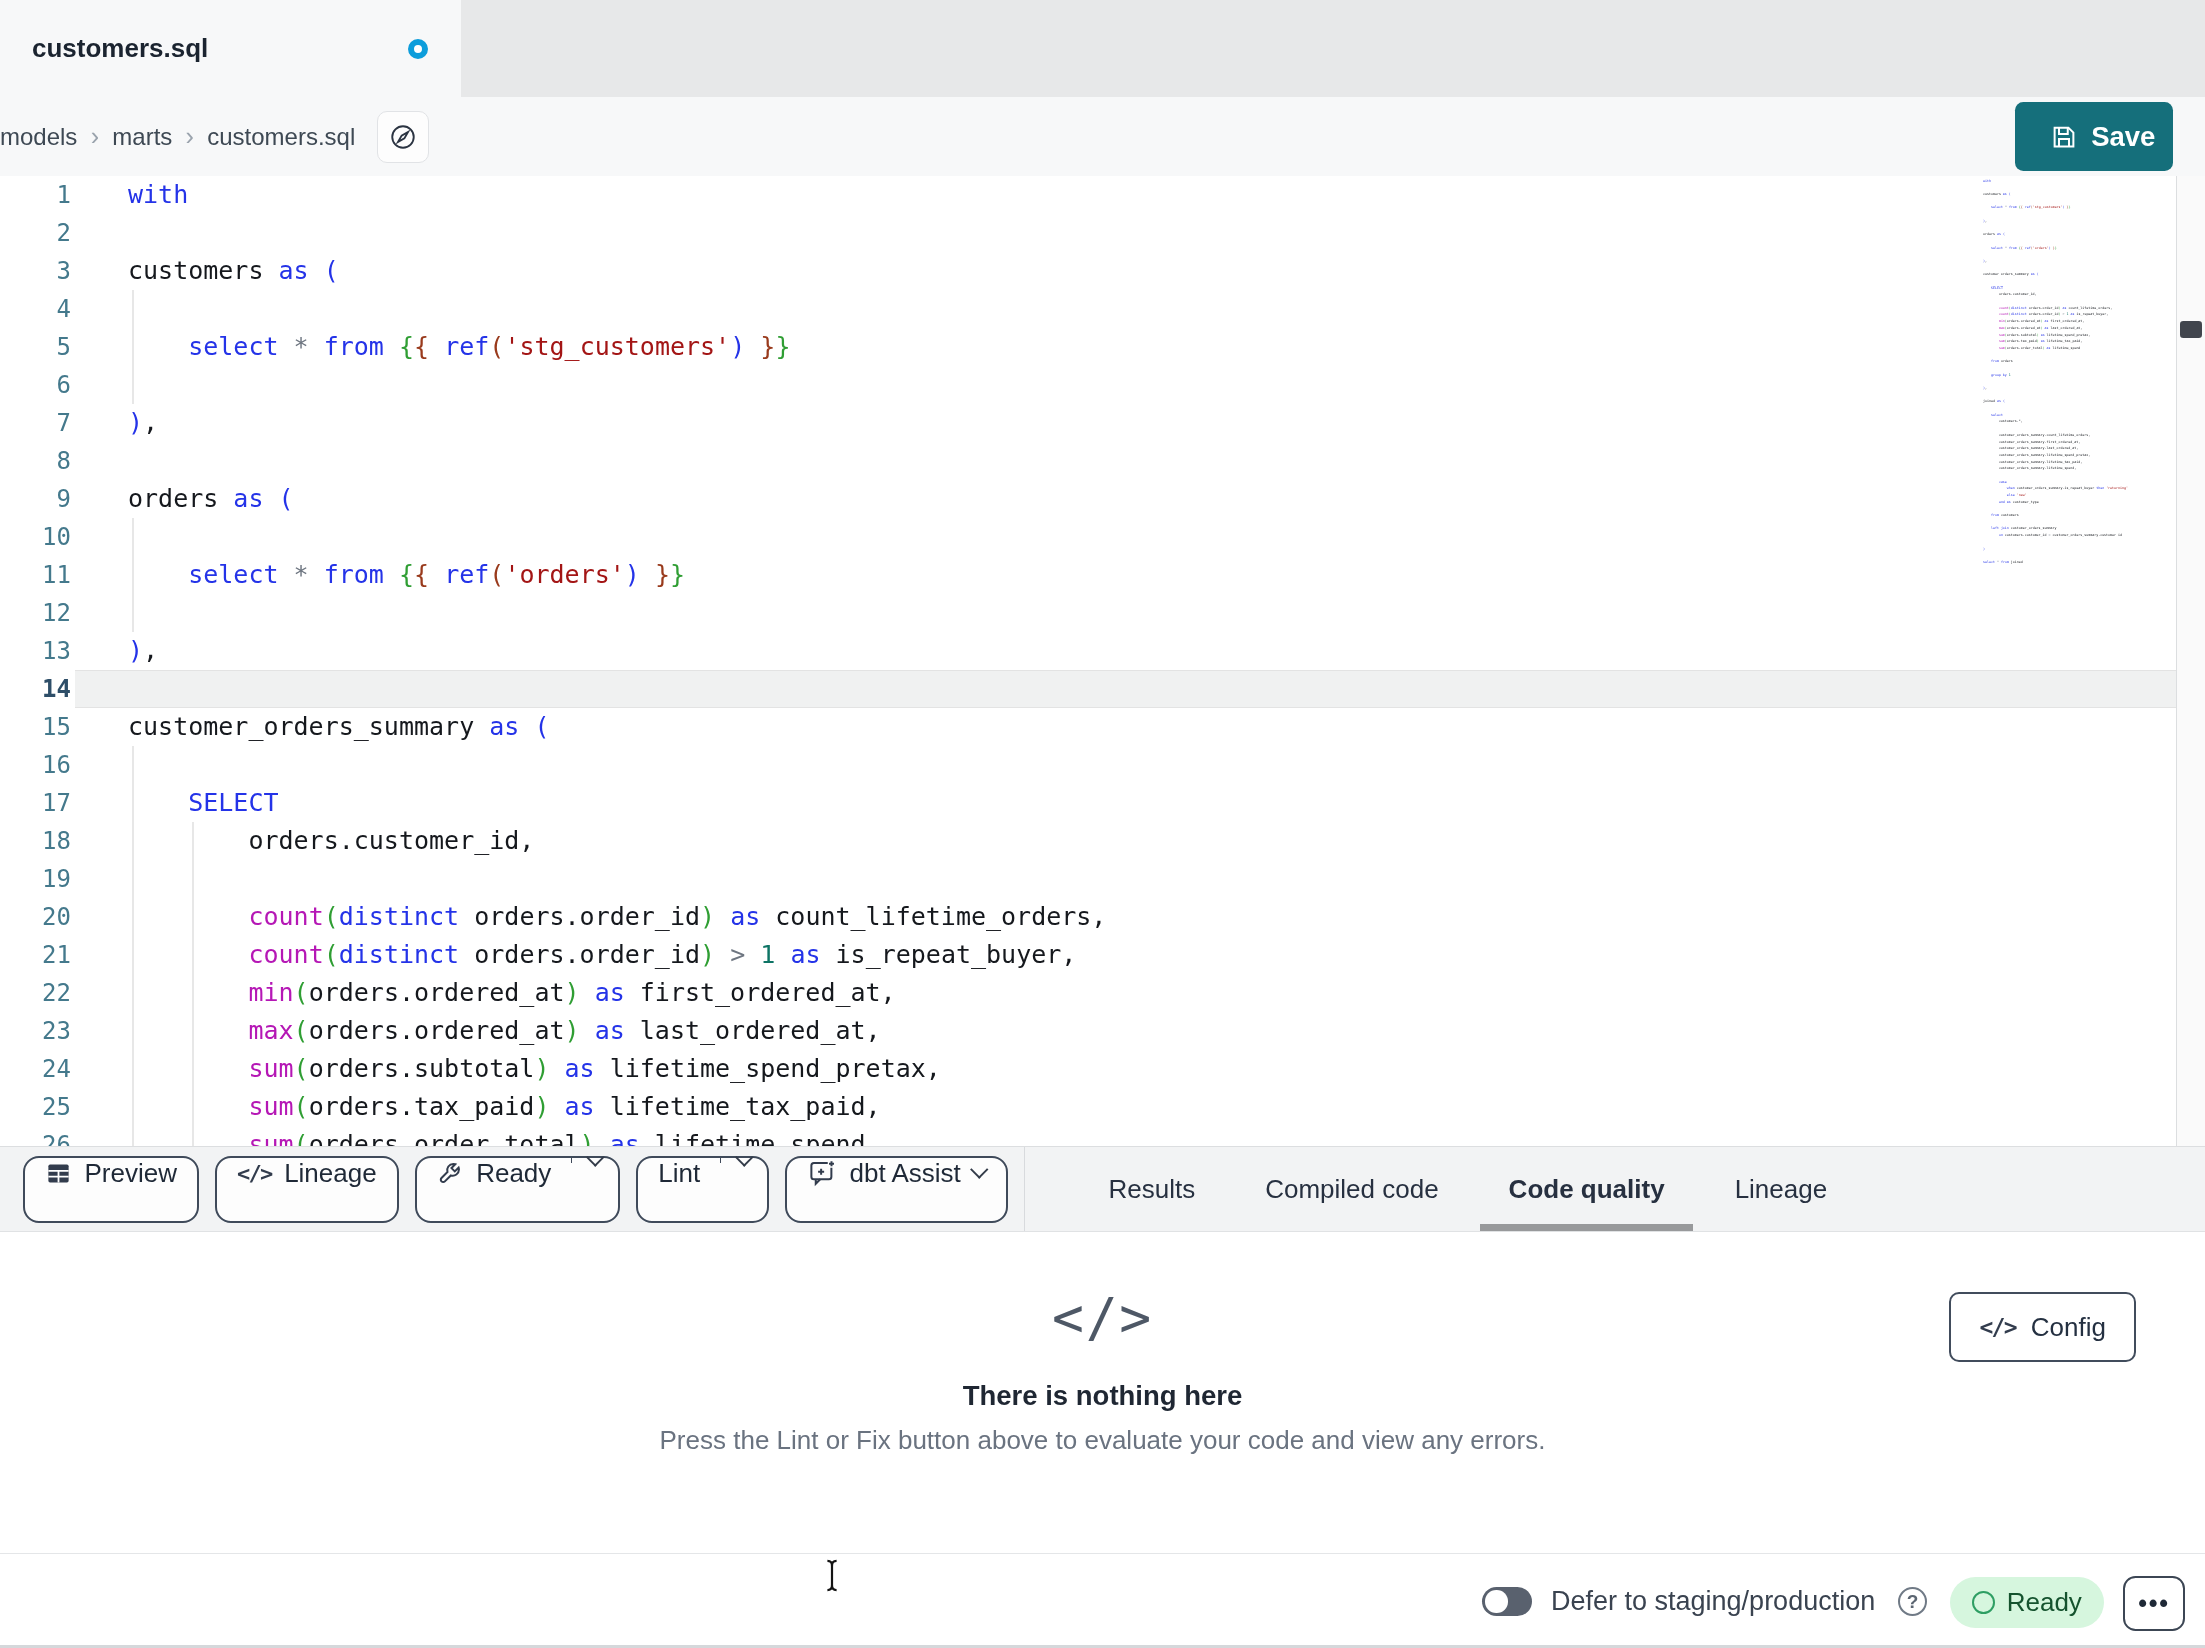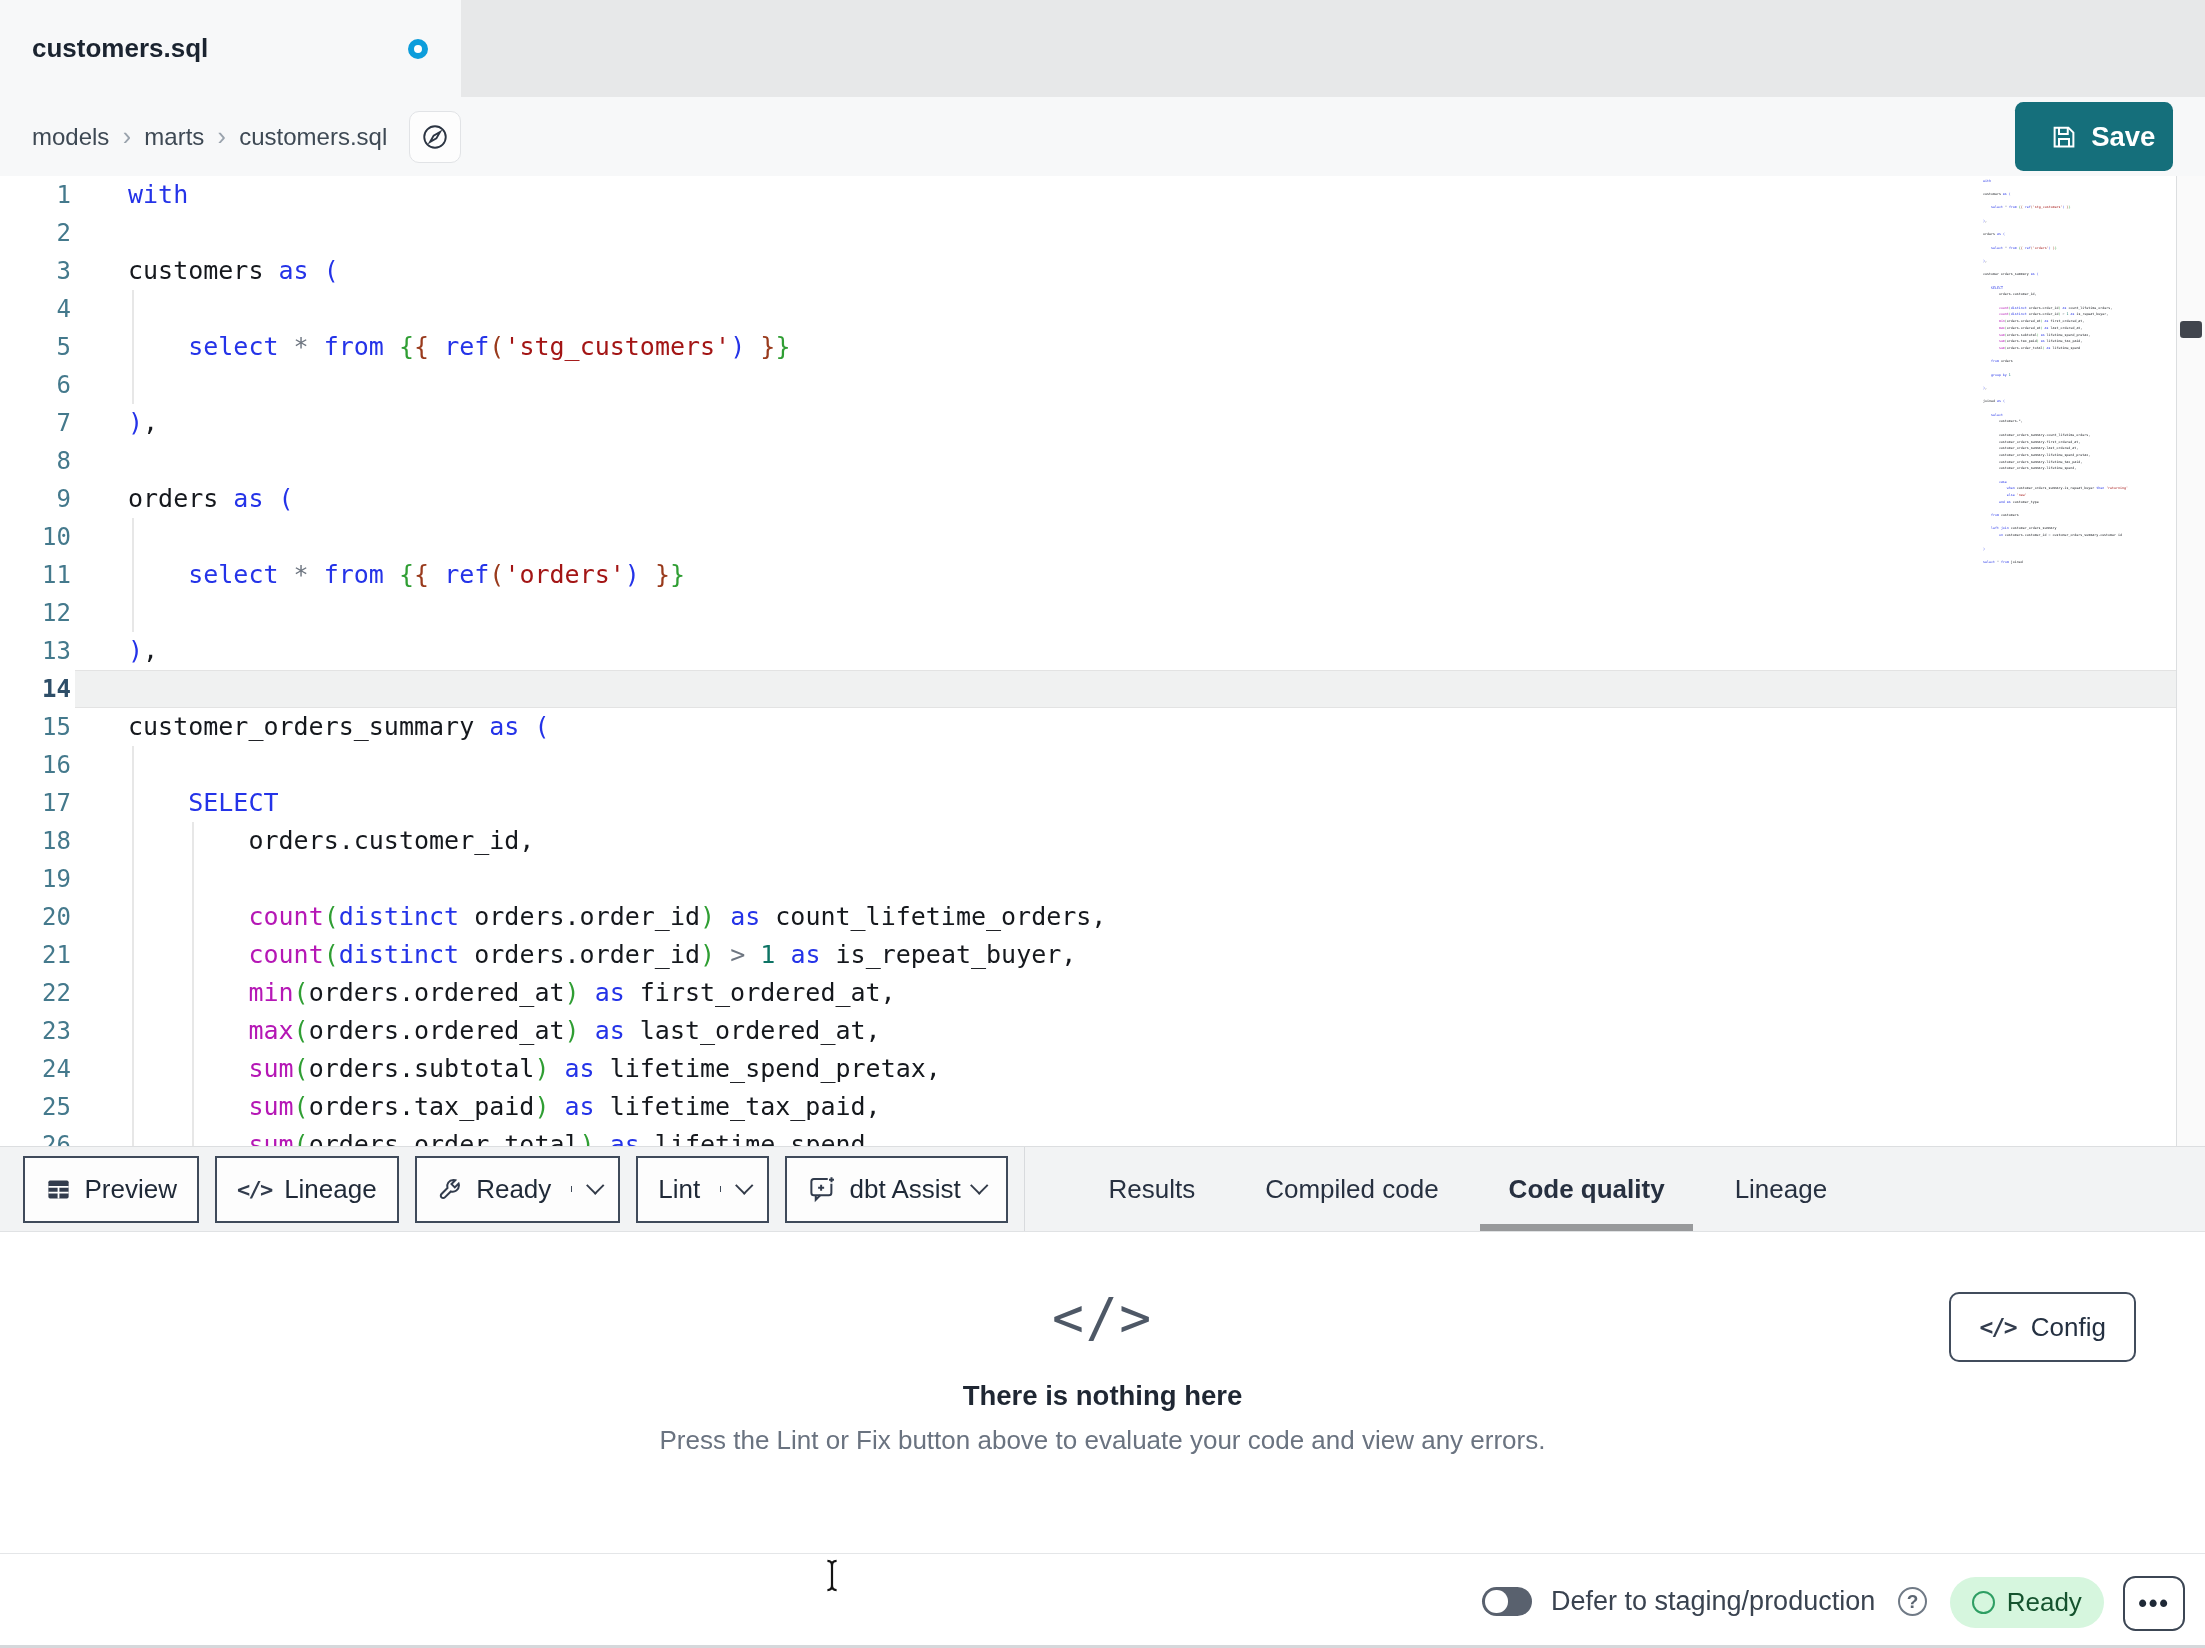--- a/index.html
+++ b/index.html
@@ -13,21 +13,21 @@
   .tab-active{
     width:461px; height:97px; background:#f7f8f9; display:flex; align-items:center;
     padding:0 33px 0 32px; justify-content:space-between;
   }
   .tab-title{ font-size:26px; font-weight:bold; color:#1b2430; }
   .unsaved-dot{ width:20px; height:20px; border-radius:50%; border:6.7px solid #0d9ddb; background:#ffffff; }
   .tabbar-rest{ flex:1; position:relative; }
   
   .crumbbar{
     position:absolute; left:0; top:97px; width:2205px; height:79px; background:#f7f8f9;
-    display:flex; align-items:center; padding-left:32px; gap:13.3px; font-size:24px; color:#3e4954;
+    display:flex; align-items:center; gap:13.3px; font-size:24px; color:#3e4954;
   }
   .crumb-sep{ color:#9aa3ad; font-size:25px; }
   .compass-btn{
     width:52px; height:52px; border:1.7px solid #e1e3e6; border-radius:10px; background:#fdfdfd;
     display:flex; align-items:center; justify-content:center; margin-left:8.3px;
   }
   .savebtn{
     position:absolute; right:32px; top:102px; width:158px; height:69px; background:#156f7b;
     border:none; border-radius:8.3px; display:flex; align-items:center; justify-content:center; gap:12.5px;
     color:#ffffff; font-size:27.5px; font-weight:600; font-family:inherit; cursor:pointer;padding-left:16px;
@@ -50,22 +50,22 @@
   .mm-line{ font-family:"DejaVu Sans Mono", monospace; font-size:3.3px; line-height:6.7px; height:6.7px; white-space:pre; }
   .vtrack{ position:absolute; left:2176px; top:0; bottom:0; width:29px; background:#fafafa; border-left:1.7px solid #dcdee0; }
   .vthumb{ position:absolute; left:2180px; top:145px; width:22px; height:16.7px; background:#41454d; border-radius:3.3px; }
   
   .toolbar{
     position:absolute; left:0; top:1146px; width:2205px; height:86px; background:#f2f3f4;
     border-top:1.7px solid #dcdee0; border-bottom:0.8px solid #e0e2e4;
     display:flex; align-items:center; padding-left:23px;
   }
   .btn{
-    height:67px; border:2.1px solid #3f4a5a; border-radius:0; background:#fdfdfd;
-    display:flex; align-items:center; font-size:26px; color:#1f2937; margin-right:16px;
+    height:67px; border:2.1px solid #3f4a5a; border-radius:16px; background:#fdfdfd;
+    display:flex; align-items:flex-start; font-size:26px; color:#1f2937; margin-right:16px;
     font-family:inherit; cursor:pointer; padding:0;
   }
   .btn .seg{ display:flex; align-items:center; gap:12.5px; padding:0 20px; }
   .btn .seg.dd{ padding:0 16.7px; border-left:1.7px solid #3f4a5a; }
   .chev{ width:12.5px; height:12.5px; border-right:2.5px solid #333b49; border-bottom:2.5px solid #333b49; transform:rotate(45deg); margin-top:-6.7px; }
   .code-glyph{ font-family:"DejaVu Sans Mono", monospace; font-size:22px; font-weight:bold; color:#323c4d; letter-spacing:-1.7px; }
   .tsep{ width:1.7px; align-self:stretch; background:#d8dadd; margin-left:0; }
   .ttabs{ display:flex; height:100%; margin-left:48px; }
   .ttab{ padding:0 35px; font-size:26px; color:#273040; display:flex; align-items:center; position:relative; cursor:pointer; }
   .ttab.active{ font-weight:bold; }

